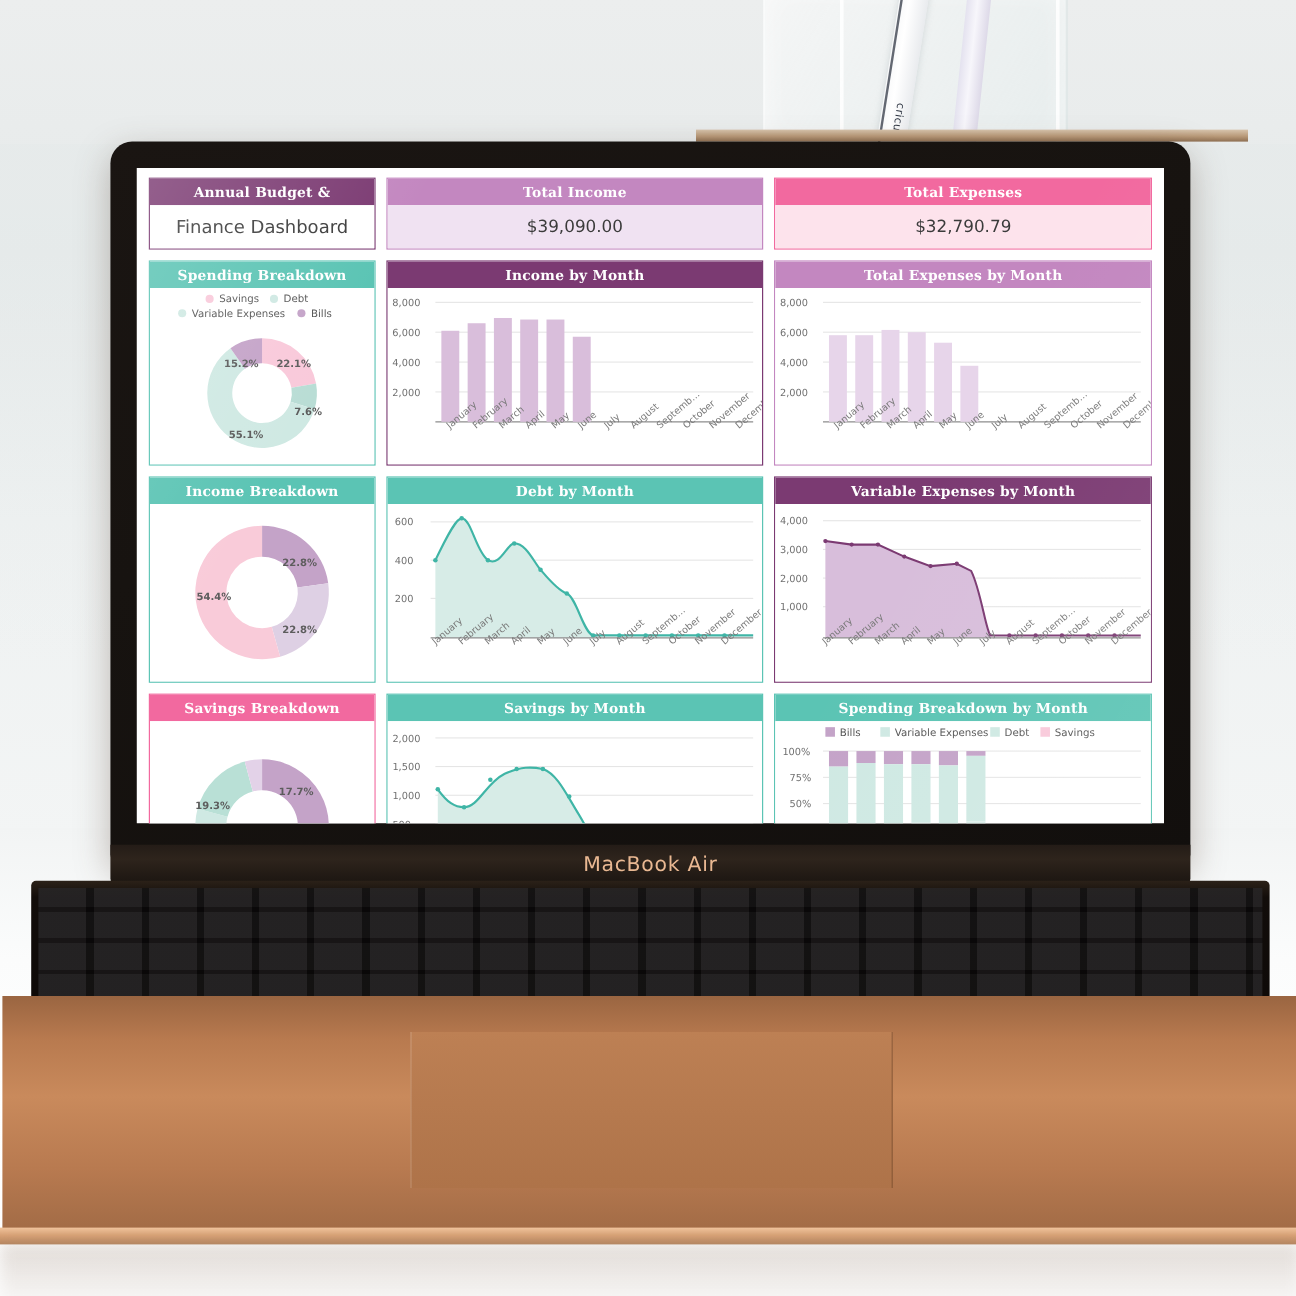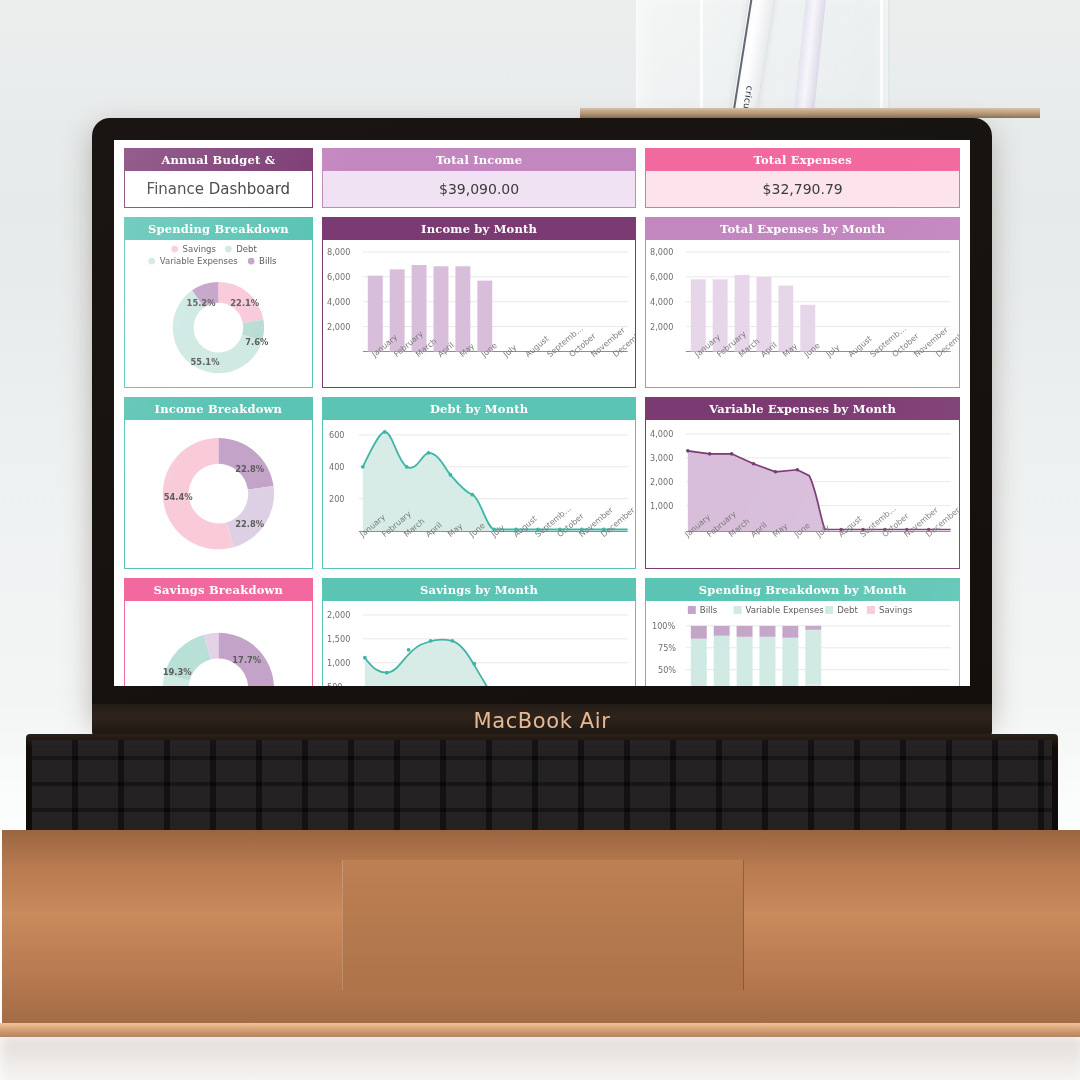--- a/index.html
+++ b/index.html
@@ -68,21 +68,21 @@
     position:absolute;left:22px;top:22px;width:856px;height:546px;
     background:#ffffff;overflow:hidden;
   }
   .bezel-bottom{
     position:absolute;left:0;top:586px;width:900px;height:34px;
     background:linear-gradient(180deg,#241c17 0%,#2e241c 35%,#1a1410 100%);
     border-radius:0 0 6px 6px;
     display:flex;align-items:center;justify-content:center;
   }
   .mb-label{
-    color:#e9b892;font-size:21px;letter-spacing:.6px;
+    color:#e9b892;font-size:17px;letter-spacing:.6px;
     font-family:"DejaVu Sans",sans-serif;
   }
   .base{
     position:absolute;left:-66px;top:616px;width:1032px;height:228px;
     background:linear-gradient(180deg,#2b2118 0%,#120d0a 6%,#0e0a08 40%,#120d0a 70%,#241a14 100%);
     border-radius:4px 4px 10px 10px;
   }
   .keys{
     position:absolute;left:-60px;top:622px;width:1020px;height:120px;
     background:

